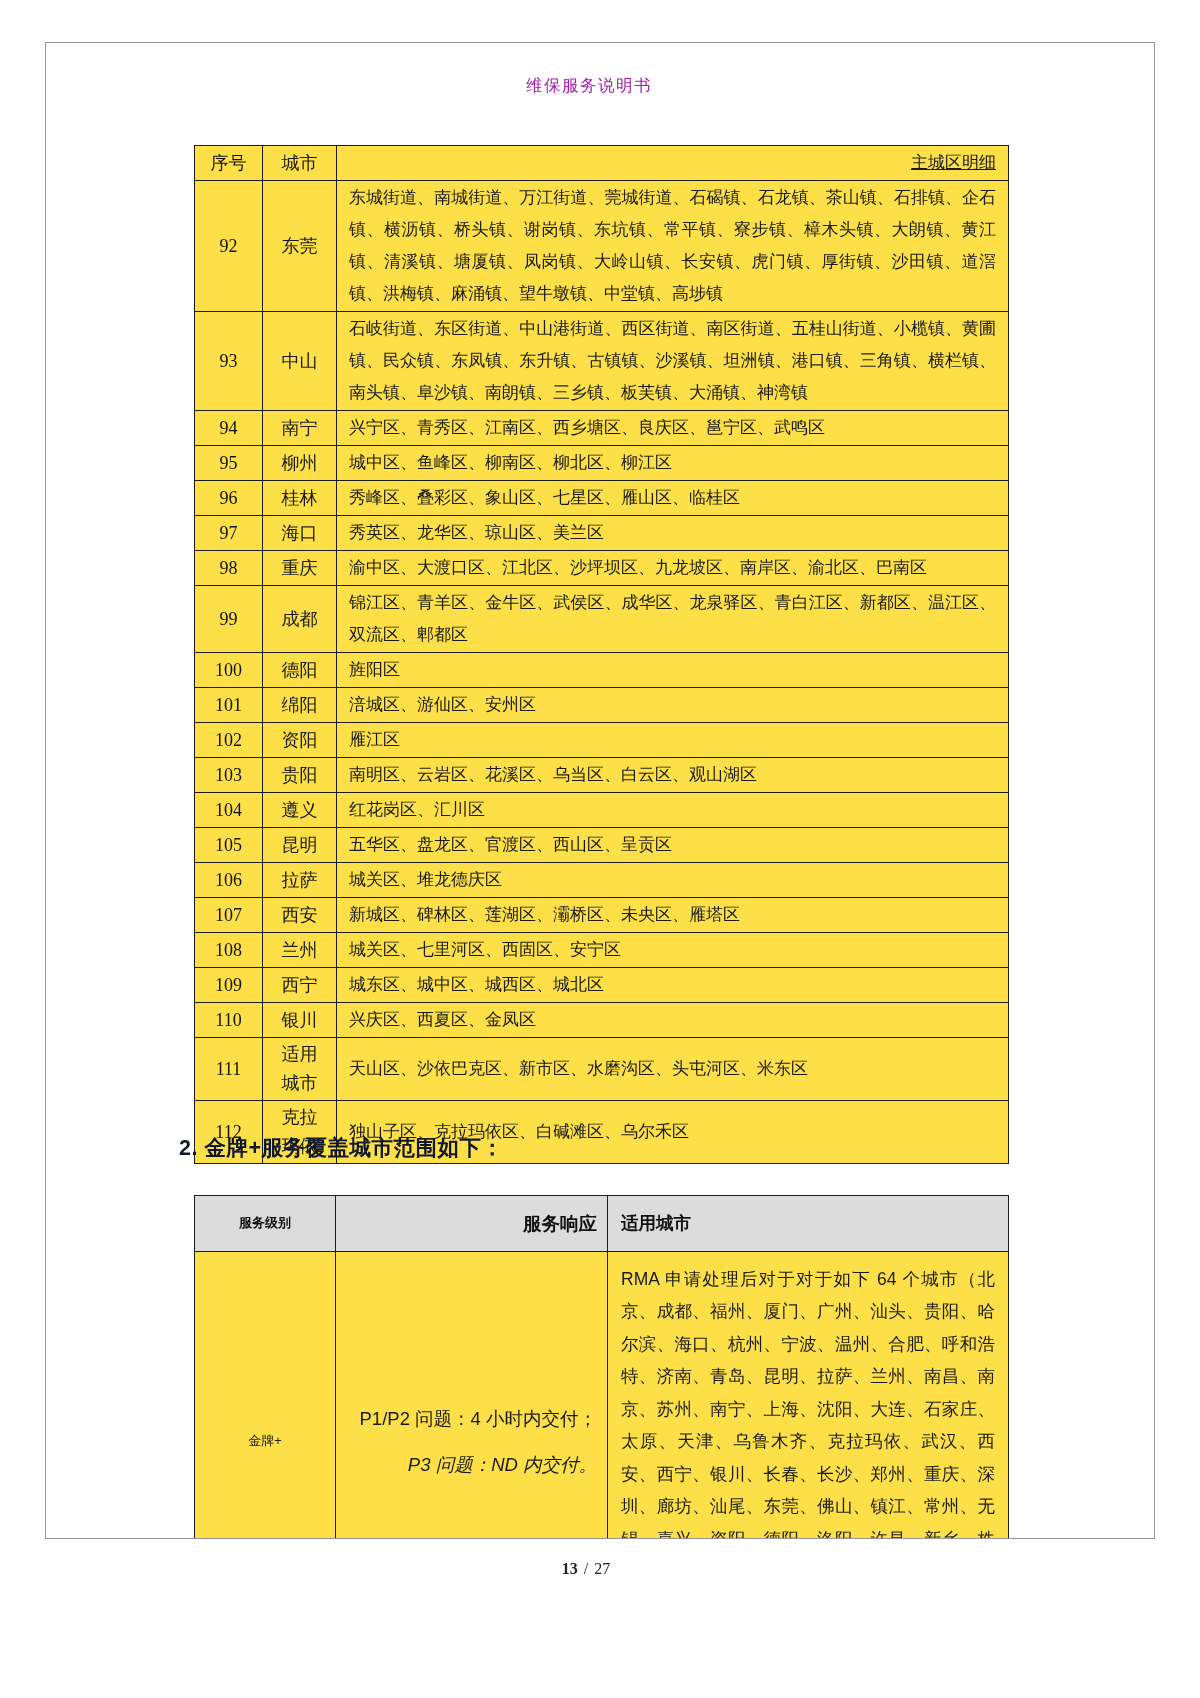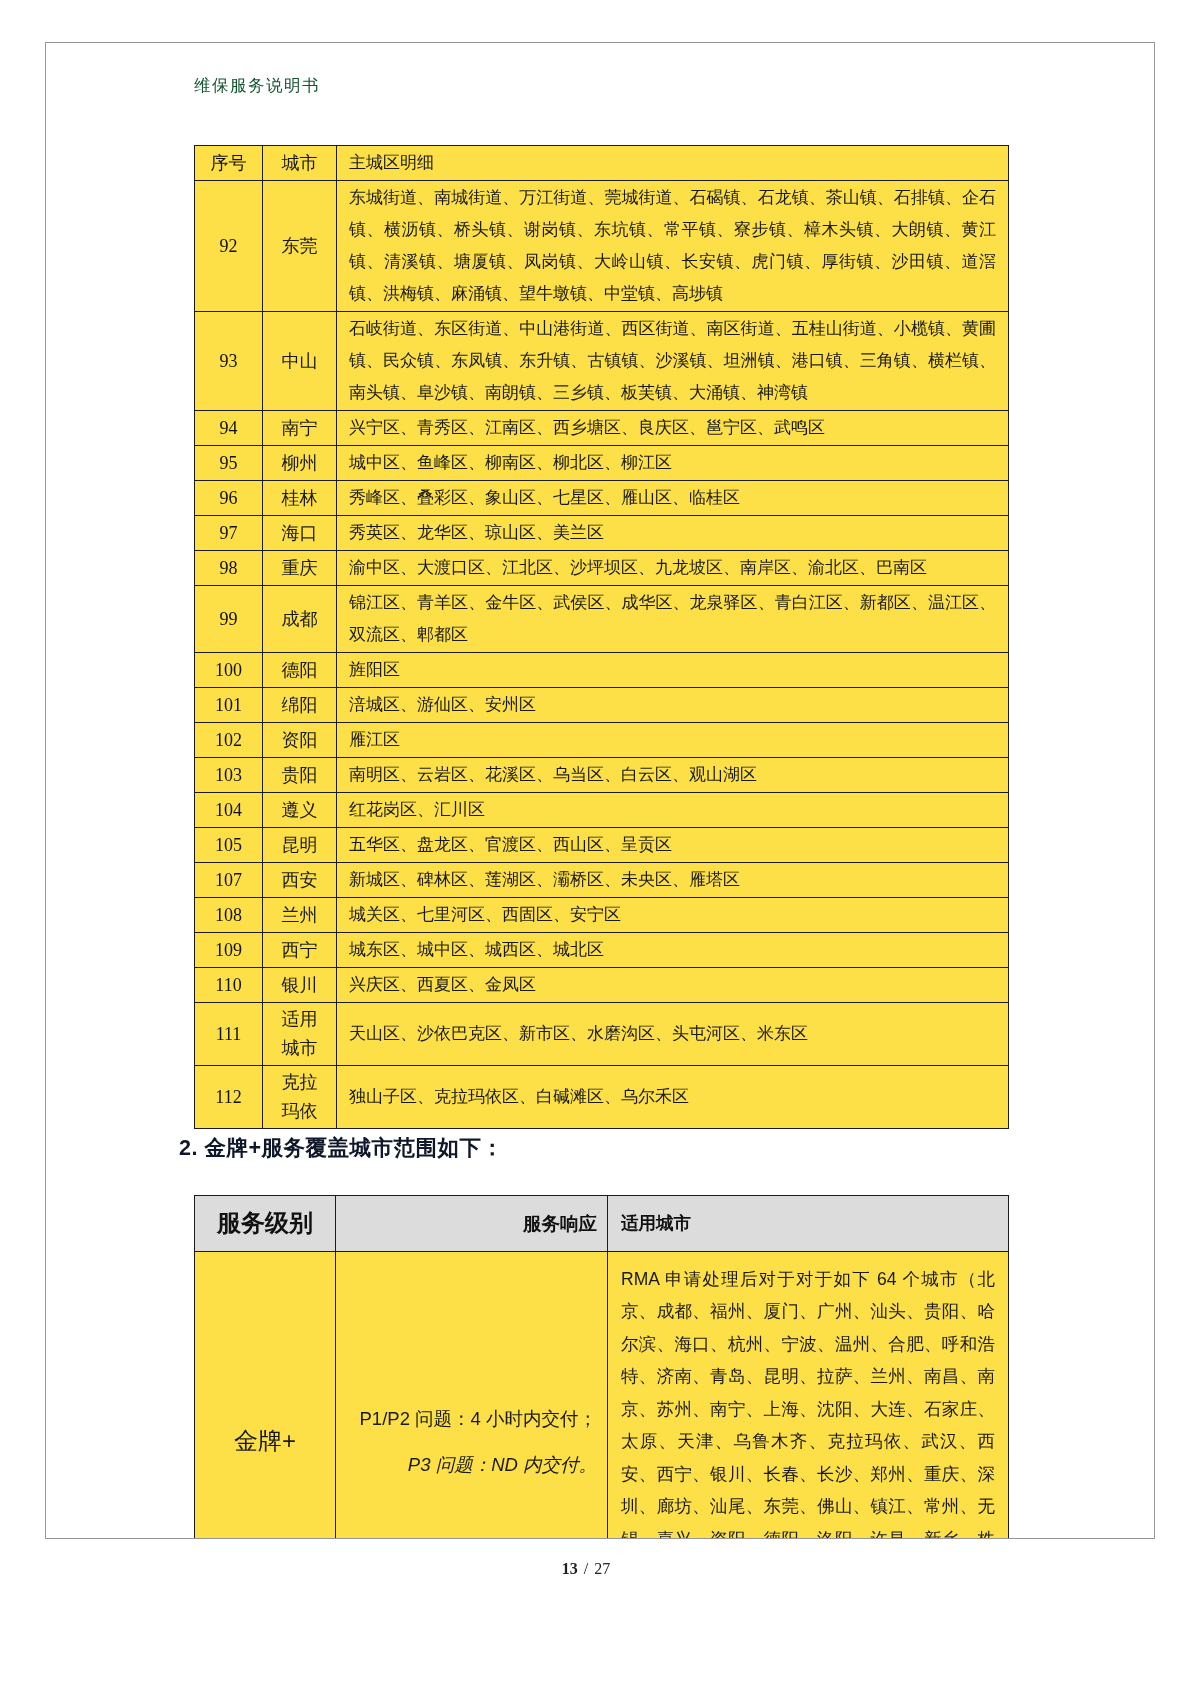--- a/index.html
+++ b/index.html
@@ -8,22 +8,22 @@
     width: 1200px; height: 1698px; position: relative;
     font-family: "Liberation Sans", sans-serif; color: #1a1a1a;
     overflow: hidden;
   }
   .frame {
     position: absolute; left: 45px; top: 42px; width: 1110px; height: 1497px;
     border: 1px solid #969696; overflow: hidden; background: #fff;
   }
   .doc-header {
     position: absolute; top: 32px; left: 148px; width: 814px;
-    text-align: left; padding-right: 24px;
-    font-size: 16.5px; color: #14532d; letter-spacing: 1.5px;
+    text-align: center; padding-right: 24px;
+    font-size: 16.5px; color: #a21caf; letter-spacing: 1.5px;
   }
   table { border-collapse: collapse; position: absolute; table-layout: fixed; background: #fde047; }
   .t1 { left: 148px; top: 102px; width: 814px; }
   .t1 th, .t1 td { border: 1.5px solid #1b1b1b; }
   .t1 thead tr { height: 33px; }
   .t1 th { font-weight: normal; font-size: 18.5px; text-align: center; }
   .t1 tbody tr { height: 33px; }
   .t1 .c-no {
     width: 68px; text-align: center; vertical-align: middle;
     font-family: "Liberation Serif", serif; font-size: 18px; color: #111;
@@ -40,21 +40,21 @@
     position: absolute; left: 133px; top: 1090px;
     font-size: 21.5px; font-weight: bold; letter-spacing: 0.5px; color: #0f172a;
   }
   .t2 { left: 148px; top: 1152px; width: 814px; }
   .t2 th, .t2 td { border: 1.5px solid #1b1b1b; }
   .t2 th {
     background: #dcdcdc; height: 48px; font-size: 19.5px;
     font-weight: bold; text-align: center; color: #111;
   }
   .t2 tbody tr { height: 332px; }
-  .t2 .lvl { width: 141px; text-align: center; vertical-align: middle; font-size: 24px; }
+  .t2 .lvl { width: 141px; text-align: center; vertical-align: middle; font-size: 13px; }
   .t2 .resp {
     width: 272px; text-align: right; vertical-align: middle;
     font-size: 18.5px; line-height: 31px; padding: 4px 10px;
   }
   .t2 .resp p + p { margin-top: 15px; font-style: italic; }
   .t2 .cities {
     width: 401px; vertical-align: top; padding: 11px 13px;
     font-size: 17.5px; line-height: 32.5px; text-align: justify; line-break: strict; margin-top: 39px;
   }
   .footer {
@@ -72,21 +72,21 @@
 
     <div class="doc-header">
       <span>维保服务说明书</span>
     </div>
 
     <table class="t1">
       <thead>
         <tr>
           <th class="c-no">序号</th>
           <th class="c-city">城市</th>
-          <th class="c-det" style="text-align:left;">主城区明细</th>
+          <th class="c-det" style="text-align:right;text-decoration:underline;">主城区明细</th>
         </tr>
       </thead>
       <tbody>
   <tr>
     <td class="c-no">92</td>
     <td class="c-city">东莞</td>
     <td class="c-det">东城街道、南城街道、万江街道、莞城街道、石碣镇、石龙镇、茶山镇、石排镇、企石镇、横沥镇、桥头镇、谢岗镇、东坑镇、常平镇、寮步镇、樟木头镇、大朗镇、黄江镇、清溪镇、塘厦镇、凤岗镇、大岭山镇、长安镇、虎门镇、厚街镇、沙田镇、道滘镇、洪梅镇、麻涌镇、望牛墩镇、中堂镇、高埗镇</td>
   </tr>
 
   <tr>
@@ -160,20 +160,25 @@
     <td class="c-city">遵义</td>
     <td class="c-det">红花岗区、汇川区</td>
   </tr>
 
   <tr>
     <td class="c-no">105</td>
     <td class="c-city">昆明</td>
     <td class="c-det">五华区、盘龙区、官渡区、西山区、呈贡区</td>
   </tr>
 
+  <tr>
+    <td class="c-no">106</td>
+    <td class="c-city">拉萨</td>
+    <td class="c-det">城关区、堆龙德庆区</td>
+  </tr>
 
   <tr>
     <td class="c-no">107</td>
     <td class="c-city">西安</td>
     <td class="c-det">新城区、碑林区、莲湖区、灞桥区、未央区、雁塔区</td>
   </tr>
 
   <tr>
     <td class="c-no">108</td>
     <td class="c-city">兰州</td>

